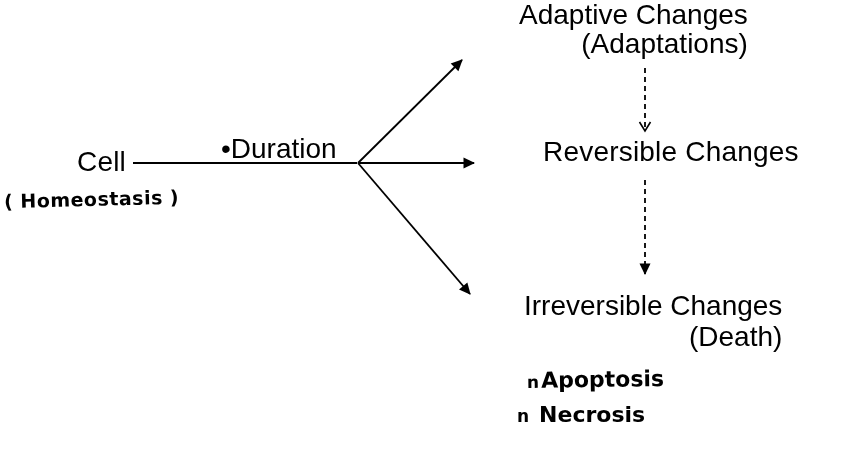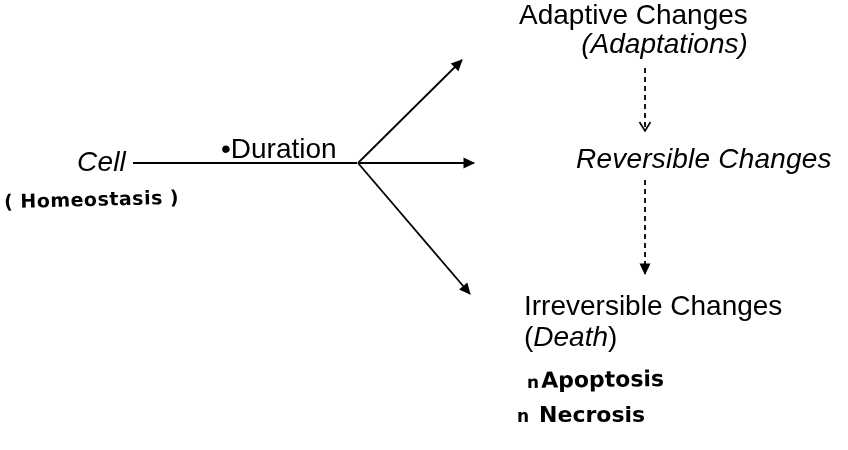--- a/index.html
+++ b/index.html
@@ -1,26 +1,26 @@
 <!DOCTYPE html>
 <html><head>
 <meta charset="utf-8">
 <style>
   html, body { margin:0; padding:0; background:#ffffff; }
   .canvas {
     position:relative; width:848px; height:450px; background:#ffffff;
     overflow:hidden; font-family:"Liberation Sans", sans-serif; color:#000;
   }
   .canvas svg { position:absolute; left:0; top:0; }
-  .label { position:absolute; font-size:28px; line-height:29px; white-space:nowrap; letter-spacing:0.2px;font-style:italic; }
-  .italic { font-style:italic; }
+  .label { position:absolute; font-size:28px; line-height:29px; white-space:nowrap; letter-spacing:0.2px; }
+  .italic { }
   .injury-block { position:absolute; left:221px; top:135px; font-size:28px; line-height:28px; }
   .adaptive-block { position:absolute; left:519px; top:0px; font-size:28px; line-height:29px;text-align:right; }
-  .reversible-block { position:absolute; left:543px; top:144px; font-size:28px;margin-left:33px; }
-  .irreversible-block { position:absolute; left:524px; top:290px; font-size:28px; line-height:31px; }
+  .reversible-block { position:absolute; left:543px; top:137px; font-size:28px; }
+  .irreversible-block { position:absolute; left:524px; top:290px; font-size:28px; line-height:31px;text-align:right; }
   .cell-label { left:77px; top:147px; }
   .handwritten {
     position:absolute; font-family:"DejaVu Sans", sans-serif; font-weight:700;
     white-space:nowrap; color:#000;
   }
   .homeostasis { left:4px; top:188px; font-size:19px; transform:rotate(-1.5deg); letter-spacing:0.5px; }
   .note { font-size:22px; }
   .note-apoptosis { left:527px; top:367px; transform:rotate(-0.8deg); }
   .note-necrosis  { left:517px; top:402px; }
   .note .bullet { font-size:17px; display:inline-block; }

